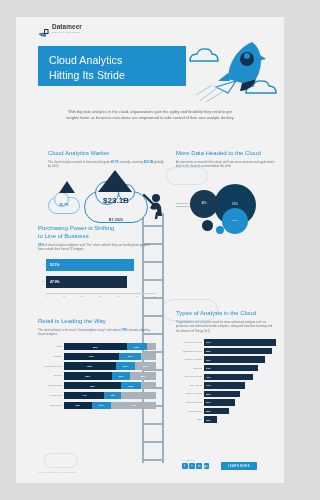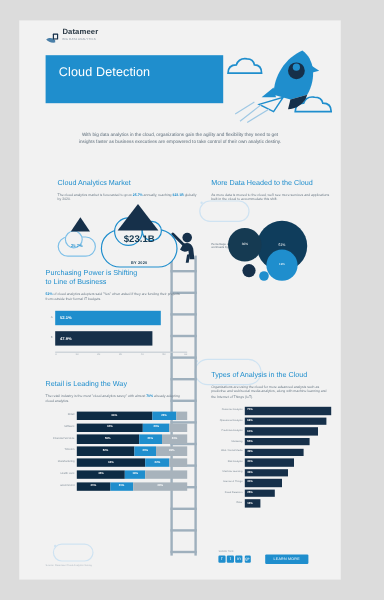--- a/index.html
+++ b/index.html
@@ -141,21 +141,22 @@
         <rect x="14" y="4" width="5" height="6" fill="#f2f2f2"></rect>
       </svg>
     </span>
     <span class="logo-text">
       <span class="logo-name">Datameer</span>
       <span class="logo-tag">BIG DATA ANALYTICS</span>
     </span>
   </div>
 
   <div class="title-band">
-    <div>Cloud Detection</div>
+    <div>Cloud Analytics</div>
+    <div>Hitting Its Stride</div>
   </div>
 
   <span class="rocket-art">
     <svg viewBox="0 0 96 64" width="96" height="64">
       <g fill="none" stroke="#1f8ecd" stroke-width="1.4">
         <path d="M6 22 q0-7 7-7 q2-6 9-5 q5 0 6 5 q6 0 6 7 z"></path>
         <path d="M62 54 q0-7 7-7 q2-6 9-5 q6 0 7 5 q7 0 7 7 z"></path>
       </g>
       <g>
         <path d="M44 40 C44 24 54 9 68 3 C78 10 80 26 72 40 L58 44 Z" fill="#1f8ecd"></path>

